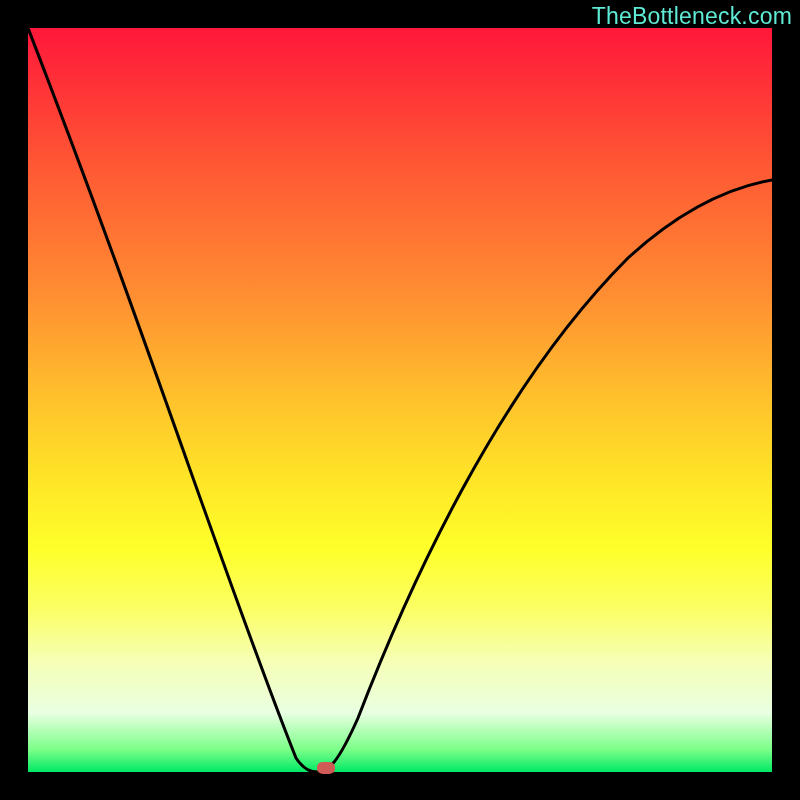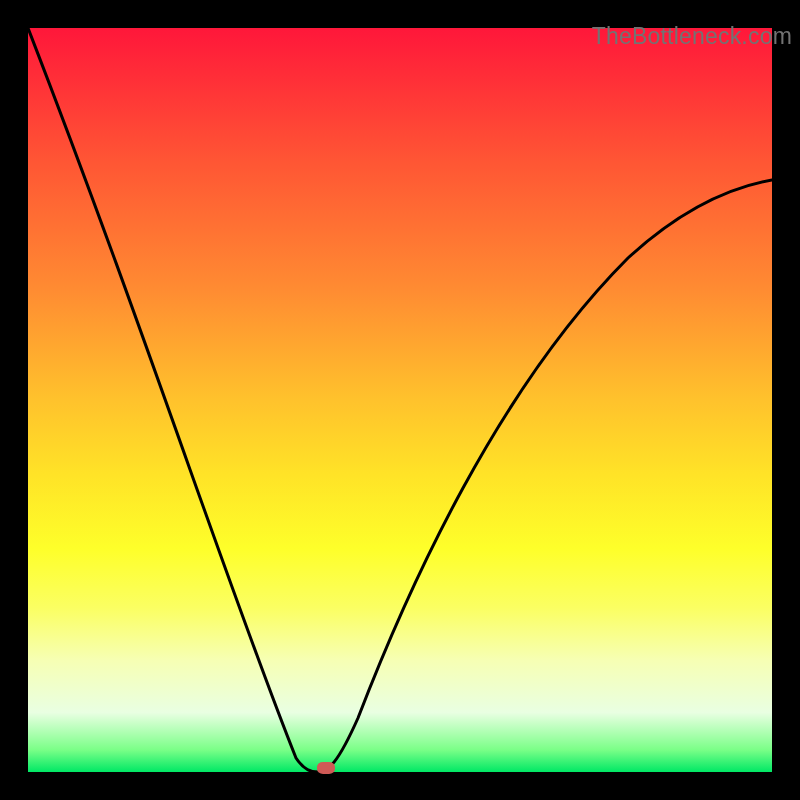--- a/index.html
+++ b/index.html
@@ -50,25 +50,24 @@
     width: 18px;
     height: 12px;
     border-radius: 6px / 5px;
     background: #cf5a56;
     transform: translate(-50%, -50%);
   }
   .watermark {
     position: absolute;
     top: 3px;
     right: 8px;
-    color: #737373;
+    color: #5eead4;
     font-size: 23px;
     letter-spacing: 0.2px;
     font-weight: 400;
-    margin-top: 20px;
   }
 </style>
 </head>
 <body>
 
 <div class="frame">
   <div class="plot">
     <svg class="curve" viewBox="0 0 744 744" preserveAspectRatio="none">
       <path d="M 0 0
                C 120 310, 200 560, 268 730

